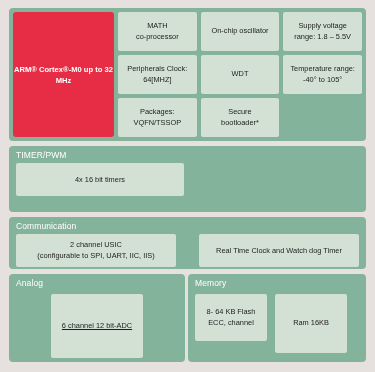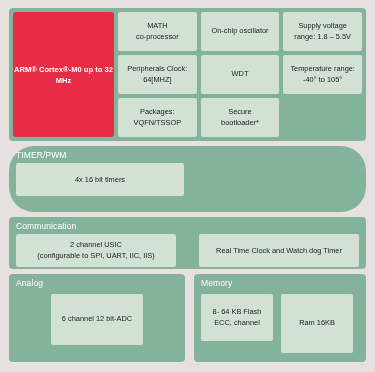--- a/index.html
+++ b/index.html
@@ -81,57 +81,57 @@
     display: grid;
     grid-template-columns: 1fr 1fr 1fr;
     grid-template-rows: 1fr 1fr 1fr;
     gap: 4px;
   }
   .cell-empty {
     background: transparent;
   }
 
   
-  .sec-timer { height: 70px; border-radius: 25px; }
+  .sec-timer { height: 70px; }
   .sec-timer .row {
     padding: 3px 7px 0 7px;
     display: flex;
   }
   .sec-timer .cell { width: 168px; height: 33px; }
 
   
   .sec-comm { height: 55px; }
   .sec-comm .row {
     padding: 3px 7px 0 7px;
     display: flex;
     gap: 23px;
   }
   .sec-comm .cell.usic { width: 168px; height: 33px; }
   .sec-comm .cell.rtc  { width: 168px; height: 33px; }
 
   
   .sec-row {
     display: flex;
-    gap: 9px;
+    gap: 3px;
     height: 88px;
   }
   .sec-analog {
     flex: 0 0 176px;
     height: 88px;
   }
   .sec-memory {
     flex: 1 1 auto;
     height: 88px;
   }
   .sec-analog .row {
     padding: 6px 0 0 0;
     display: flex;
     justify-content: center;
   }
-  .sec-analog .cell { width: 92px; height: 51px; }
+  .sec-analog .cell { width: 92px; height: 64px; text-decoration: underline; }
   .sec-memory .row {
     padding: 6px 7px 0 7px;
     display: flex;
     gap: 8px;
   }
   .sec-memory .cell.flash { width: 72px; height: 47px; }
   .sec-memory .cell.ram   { width: 72px; height: 59px; }
 </style>
 </head>
 <body>

